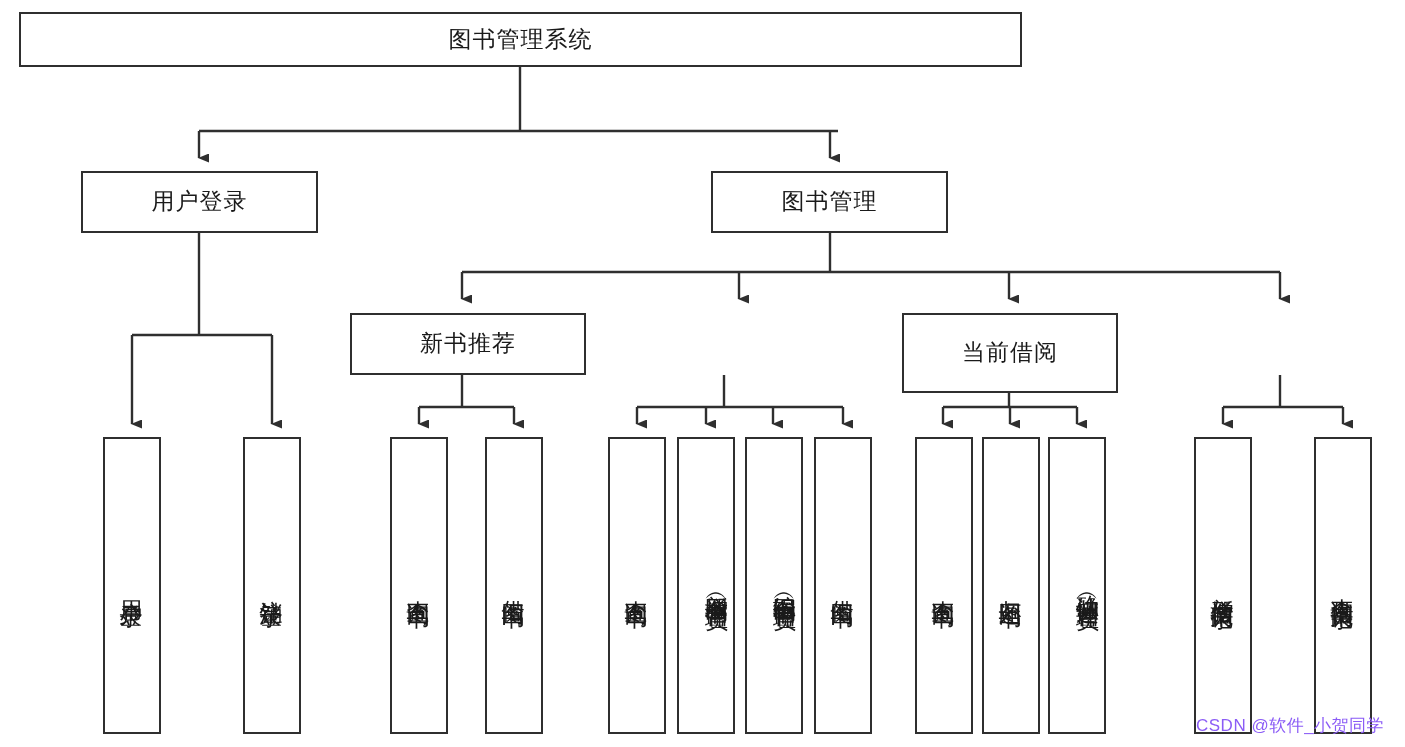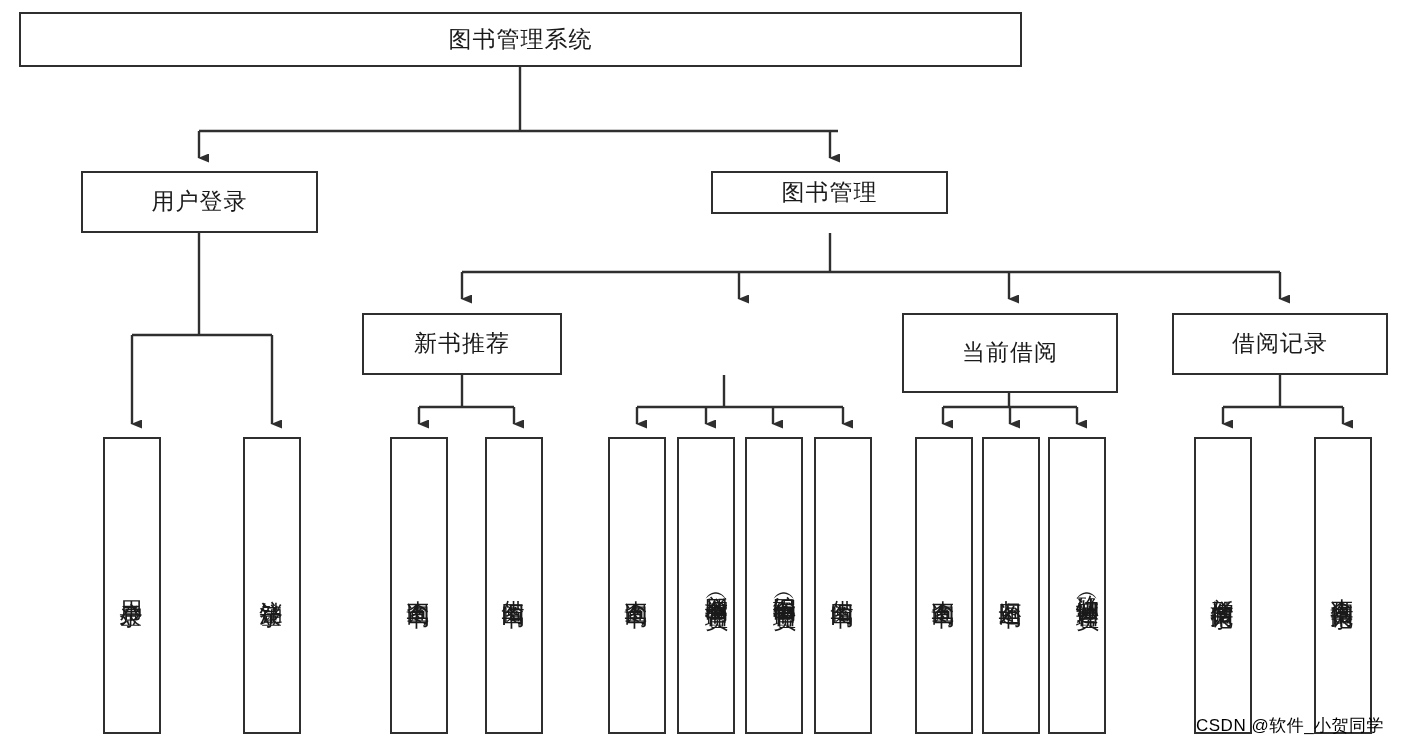--- a/index.html
+++ b/index.html
@@ -51,21 +51,21 @@
   }
   .node.v.center {
     align-items: center;
   }
   .node-label {
     display: block;
   }
   .watermark {
     position: absolute;
     font-size: 17px;
-    color: #000000;
+    color: #8b5cf6;
     letter-spacing: 0.5px;
     white-space: nowrap;
     font-family: "Liberation Sans", "DejaVu Sans", sans-serif;
   }
 </style>
 </head>
 <body>
 
 <div id="canvas">
 
@@ -119,32 +119,29 @@
     </g>
   </svg>
 
   <div class="node h" style="left:19px; top:12px; width:1003px; height:55px;">
     <span class="node-label">图书管理系统</span>
   </div>
 
   <div class="node h" style="left:81px; top:171px; width:237px; height:62px;">
     <span class="node-label">用户登录</span>
   </div>
-  <div class="node h" style="left:711px; top:171px; width:237px; height:43px;">
+  <div class="node h" style="left:711px; top:171px; width:237px; height:62px;">
     <span class="node-label">图书管理</span>
   </div>
 
-  <div class="node h" style="left:362px; top:313px; width:200px; height:62px;">
+  <div class="node h" style="left:350px; top:313px; width:236px; height:62px;">
     <span class="node-label">新书推荐</span>
   </div>
   <div class="node h" style="left:902px; top:313px; width:216px; height:80px;">
     <span class="node-label">当前借阅</span>
-  </div>
-  <div class="node h" style="left:1172px; top:313px; width:216px; height:62px;">
-    <span class="node-label">借阅记录</span>
   </div>
 
   <div class="node v center" style="left:103px; top:437px; width:58px; height:297px;">
     <span class="node-label">用户登录</span>
   </div>
   <div class="node v center" style="left:243px; top:437px; width:58px; height:297px;">
     <span class="node-label">注销登录</span>
   </div>
 
   <div class="node v center" style="left:390px; top:437px; width:58px; height:297px;">

